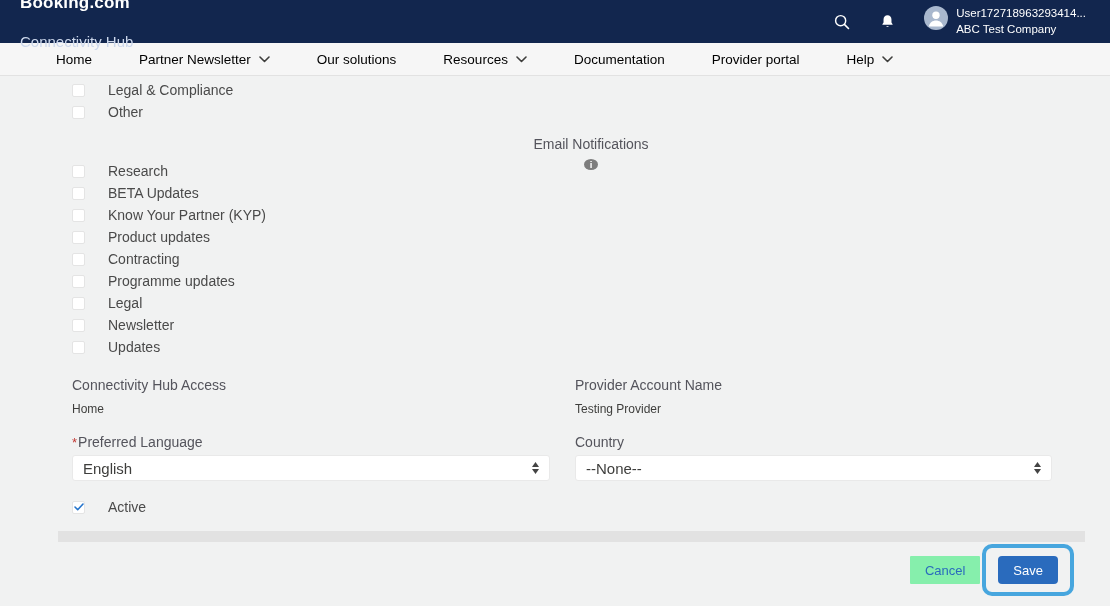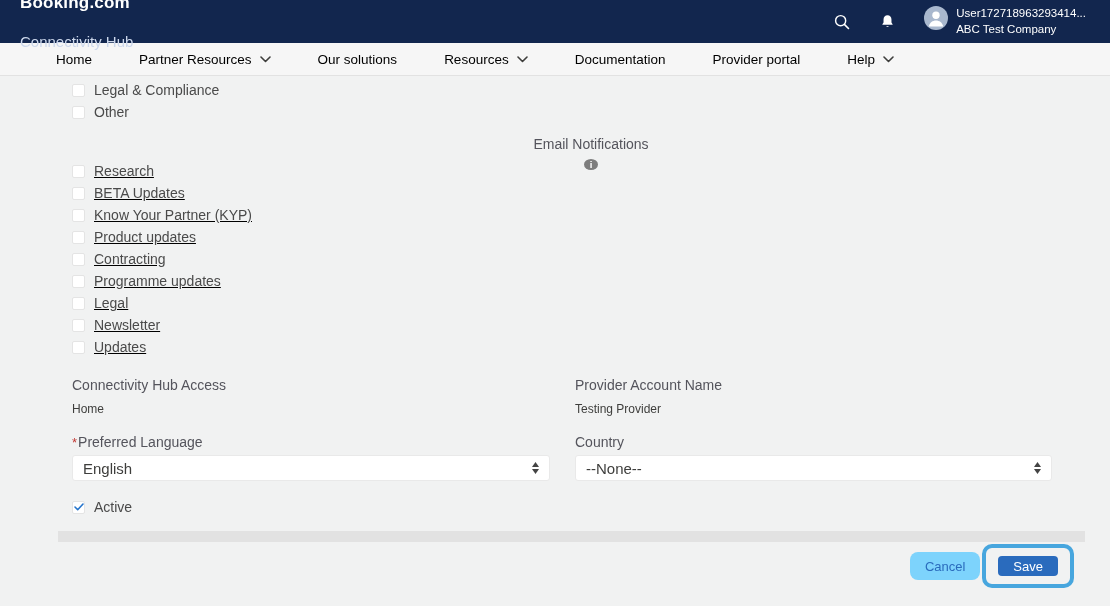--- a/index.html
+++ b/index.html
@@ -43,37 +43,37 @@
     gap: 47px;
   }
   .nav-item {
     font-size: 13.5px; color:#000000;
     display:flex; align-items:center; gap:8px;
     cursor:pointer; white-space:nowrap;
   }
 
   
   .content { padding: 3px 0 0 72px; }
-  .cb-row { display:flex; align-items:center; height:22px; gap:9px; }
+  .cb-row { display:flex; align-items:center; height:22px; gap:23px; }
   .cb {
     width:13px; height:13px; background:#fff;
     border:1px solid #e4e4e4; border-radius:2px;
     flex-shrink:0; display:flex; align-items:center; justify-content:center;
     cursor:pointer;
   }
   .cb-label { font-size:14px; color:#4a4a4a; }
   .section-label { font-size:14px; color:#54545c; }
   .en-label-row { margin-top:13px; height:18px; display:flex; align-items:center; gap:7px;flex-direction:column; }
   .info-icon {
     width:14px; height:14px; border-radius:50%;
     background:#7d7d7d; color:#fff; font-size:9.5px; font-weight:bold;
     display:flex; align-items:center; justify-content:center;
     cursor:pointer;
   }
-  .en-list { margin-top:6px;text-decoration:underline; }
+  .en-list { margin-top:6px; }
 
   .cols { display:grid; grid-template-columns:478px 477px; column-gap:25px; }
   .cols-access { margin-top:19px; }
   .cols-lang   { margin-top:18px; }
   .field-value { font-size:12px; color:#3e3e3c; margin-top:9px; }
   .req { color:#c23934; font-size:13px; margin-right:1px; }
   .select {
     margin-top:5px; height:26px; background:#fff;
     border:1px solid #e9e9e9; border-radius:3px;
     display:flex; align-items:center; justify-content:space-between;
@@ -86,30 +86,30 @@
   
   .scrollbar {
     margin:13px 0 0 58px; width:1027px; height:11px;
     background:#e2e2e2; cursor:pointer;
   }
   .footer {
     display:flex; justify-content:flex-end; align-items:center;
     margin-top:2px; padding-right:36px;
   }
   .btn-cancel {
-    height:28px; padding:0 15px; background:#7dd3fc; border:none;
-    border-radius:8px; color:#2a6bbd; font-size:13px;
+    height:28px; padding:0 15px; background:#86efac; border:none;
+    border-radius:1px; color:#2a6bbd; font-size:13px;
     font-family:"Liberation Sans",sans-serif; cursor:pointer;
   }
   .save-wrap {
     border:4px solid #47a6de; border-radius:10px;
     padding:8px 12px; margin-left:2px;
   }
   .btn-save {
-    height:20px; padding:0 15px; background:#2a6bbd; border:none;
+    height:28px; padding:0 15px; background:#2a6bbd; border:none;
     border-radius:4px; color:#fff; font-size:13px;
     font-family:"Liberation Sans",sans-serif; cursor:pointer;
   }
 </style>
 </head>
 <body>
 
 <div class="header">
   <div>
     <div class="brand-name">Booking.com</div>
@@ -141,21 +141,21 @@
       </div>
     </div>
   </div>
 </div>
 
 <div class="nav">
   <div class="nav-item">
     <span>Home</span>
   </div>
   <div class="nav-item">
-    <span>Partner Resources</span>
+    <span>Partner Newsletter</span>
     <svg width="11" height="7" viewBox="0 0 11 7">
         <polyline points="1,1 5.5,5.5 10,1" fill="none" stroke="#3e3e3c" stroke-width="1.6" stroke-linecap="round" stroke-linejoin="round"></polyline>
       </svg>
   </div>
   <div class="nav-item">
     <span>Our solutions</span>
   </div>
   <div class="nav-item">
     <span>Resources</span>
     <svg width="11" height="7" viewBox="0 0 11 7">

